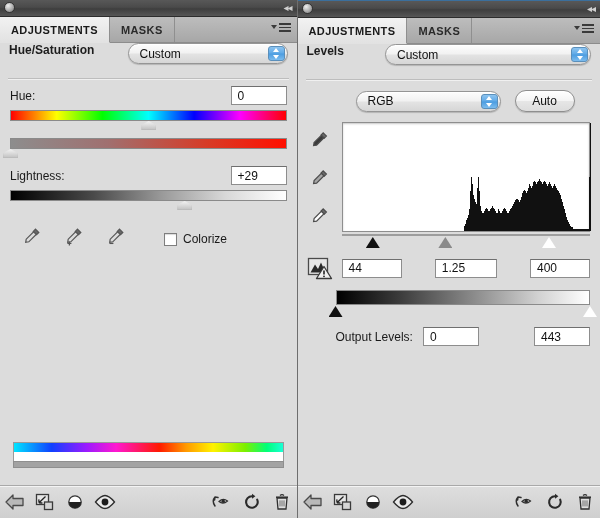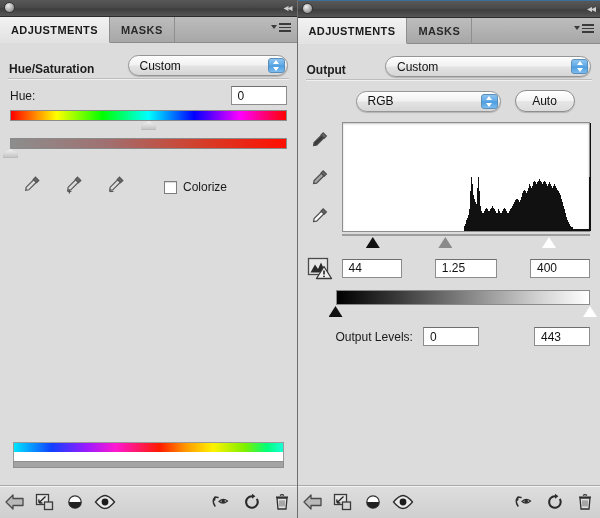--- a/index.html
+++ b/index.html
@@ -59,21 +59,21 @@
     width:0;height:0;border-left:3.5px solid transparent;border-right:3.5px solid transparent;
     border-top:4px solid #3a3a3a;margin-right:1px;
   }
   .menu-ico .bars{display:flex;flex-direction:column;gap:2px;}
   .menu-ico .bars i{display:block;width:12px;height:1.5px;background:#3a3a3a;}
 
   
   .pbody{flex:1;position:relative;background:#dcdcdc;}
 
   
-  .hdr-row{display:flex;align-items:flex-end;height:33px;padding:0 9px;}
+  .hdr-row{display:flex;align-items:flex-start;height:33px;padding:0 9px;}
   .hdr-label{font-size:12px;font-weight:bold;color:#1d1d1d;white-space:nowrap;}
   .hdr-row .pill{margin-left:auto;}
   .divider{height:1px;background:#bdbdbd;border-bottom:1px solid #f0f0f0;margin:2px 8px 0 8px;}
 
   
   .pill{
     position:relative;height:21px;border-radius:11px;box-sizing:border-box;
     background:linear-gradient(to bottom,#fdfdfd 0%,#f1f1f1 48%,#e3e3e3 52%,#d6d6d6 100%);
     border:1px solid #959595;display:flex;align-items:center;
     box-shadow:0 1px 1px rgba(0,0,0,.18), inset 0 1px 0 #fff;
@@ -239,20 +239,30 @@
         </div>
       </div>
 
       <div class="slider-block">
         <div class="track-wrap">
           <div class="track sat"></div>
           <div class="thumb" style="left:0%;"></div>
         </div>
       </div>
 
+      <div class="slider-block">
+        <div class="sl-head">
+          <span class="sl-label">Lightness:</span>
+          <span class="numbox">+29</span>
+        </div>
+        <div class="track-wrap">
+          <div class="track light"></div>
+          <div class="thumb" style="left:63%;"></div>
+        </div>
+      </div>
 
       <div class="eyerow">
         <span>
           <svg width="20" height="22" viewBox="0 0 20 22">
             <g stroke="#555" stroke-width="1.2" fill="#dcdcdc">
               <path d="M13.5 3.2 l3.3 3.3 -2.2 2.2 -3.3 -3.3z" fill="#6a6a6a"></path>
               <path d="M11.6 5.8 l2.6 2.6 -7.4 7.4 -3.1 .5 .5 -3.1z"></path>
             </g>
           </svg>
         </span>
@@ -356,21 +366,21 @@
               <i></i>
               <i></i>
             </span>
         </div>
       </div>
     </div>
 
     <div class="pbody">
 
       <div class="hdr-row">
-        <span class="hdr-label">Output</span>
+        <span class="hdr-label">Levels</span>
         <div class="pill" style="width:206px;">
           <span class="ptext">Custom</span>
           <span class="stepper">
               <i class="up"></i>
               <i class="dn"></i>
             </span>
         </div>
       </div>
 
       <div class="divider"></div>

